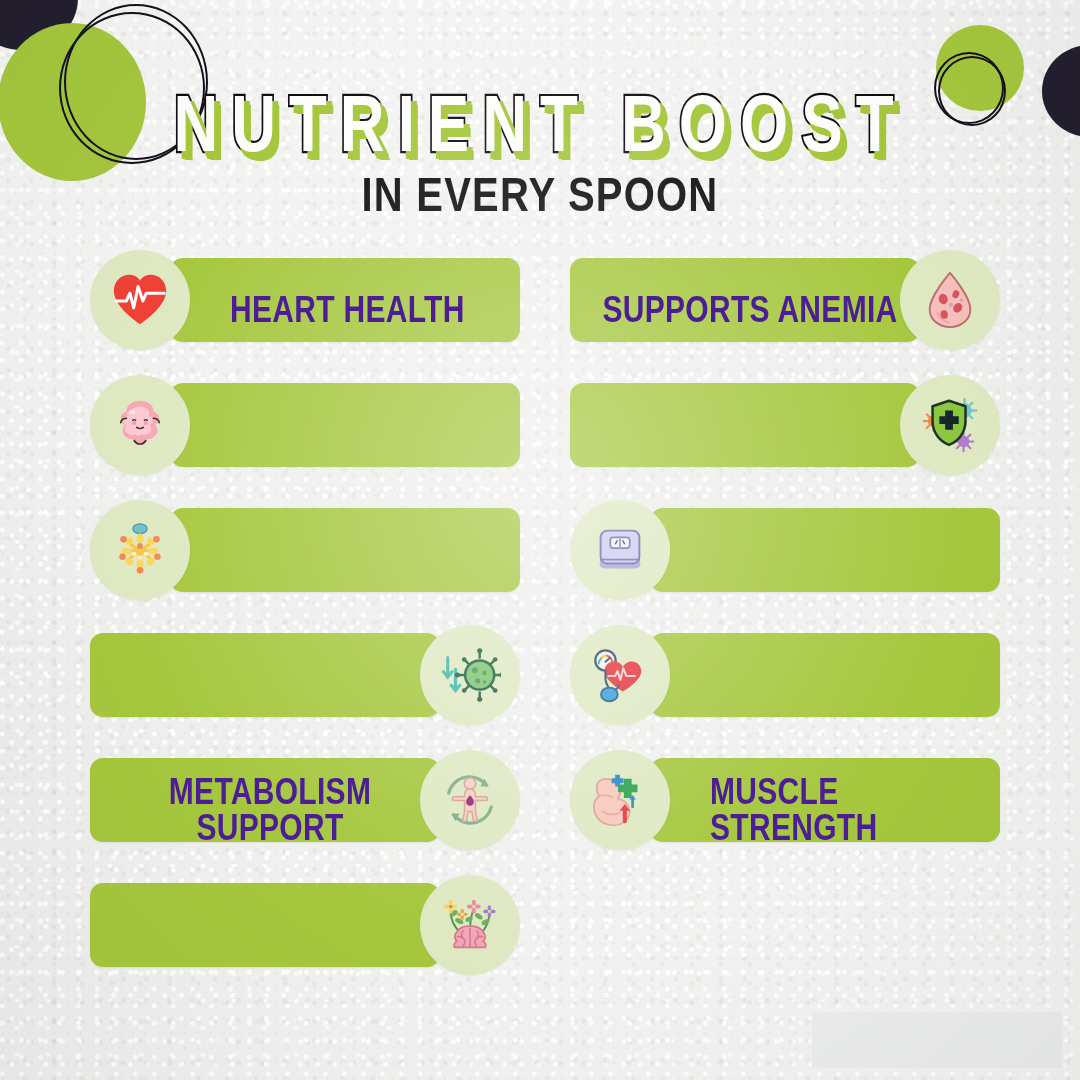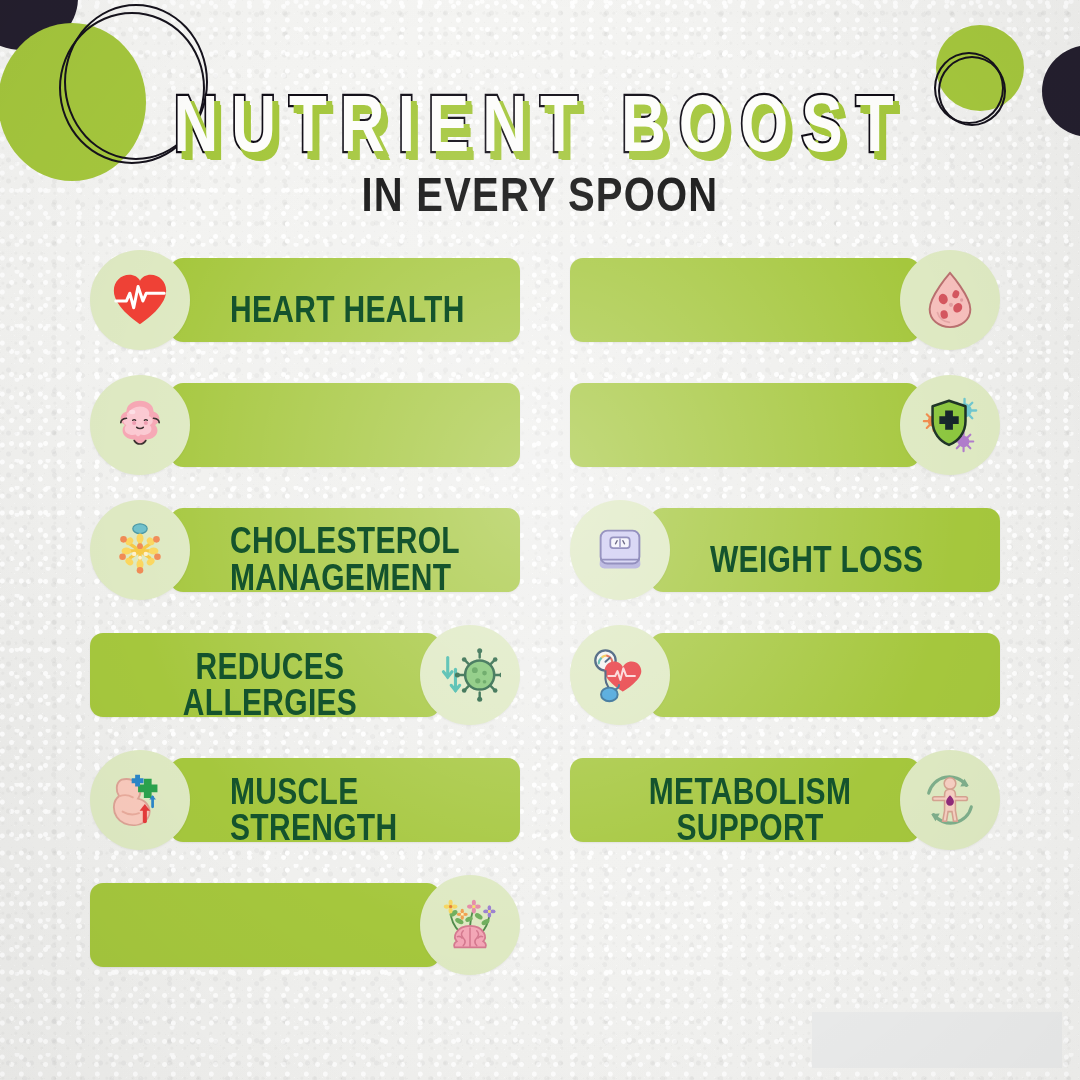--- a/index.html
+++ b/index.html
@@ -134,21 +134,21 @@
   .card.right .badge{right:0;}
   .badge svg{display:block;width:62px;height:62px;}
 
   .label{
     position:absolute;top:8px;height:104px;
     display:flex;flex-direction:column;justify-content:center;
     font-family:"Liberation Sans Narrow","Liberation Sans",sans-serif;
     font-weight:700;
     font-size:30px;line-height:1.0;
     letter-spacing:.3px;
-    color:#14532d;
+    color:#4c1d95;
     white-space:pre-line;
     z-index:2;
   }
   .label span{display:block;transform:scaleY(1.2);transform-origin:left center;}
   .card.left .label{left:140px;right:18px;align-items:flex-start;text-align:left;}
   .card.right .label{left:30px;right:100px;align-items:center;text-align:center;}
   .card.right .label span{transform-origin:center center;}
   .label.two span{line-height:1.22;}
 </style>
 </head>
@@ -193,20 +193,21 @@
       <ellipse cx="25" cy="31" rx="4.6" ry="5.4" fill="#d4565f" transform="rotate(-18 25 31)"></ellipse>
       <ellipse cx="38" cy="26" rx="3.4" ry="4.2" fill="#d4565f" transform="rotate(22 38 26)"></ellipse>
       <ellipse cx="40" cy="40" rx="4.4" ry="5.2" fill="#d4565f" transform="rotate(32 40 40)"></ellipse>
       <ellipse cx="26" cy="47" rx="3.8" ry="4.4" fill="#d4565f" transform="rotate(-10 26 47)"></ellipse>
       <circle cx="33" cy="37" r="2.1" fill="#e09ea0"></circle>
       <circle cx="44" cy="32" r="1.7" fill="#e09ea0"></circle>
       <path d="M19 45c1.6 5.5 6.4 9.4 12.4 10" fill="none" stroke="#e4a6a6" stroke-width="1.8" stroke-linecap="round"></path>
     </svg>
         </span>
       </div>
+      <div class="label"><span>SUPPORTS ANEMIA</span></div>
     </div>
     <div class="card left">
       <div class="bar"></div>
       <div class="badge">
         <span>
     <svg viewBox="0 0 64 64">
       <path d="M32 7c8 0 14 4.6 14 11 3.8 1.2 6 4 6 7.4 0 3-1.7 5.3-4.4 6.6 1.6 1.6 2.4 3.6 2.4 5.6 0 5.3-5 9-11.6 9.3C37 49.8 34.8 51 32 51s-5-1.2-6.4-4.1C19 46.6 14 42.9 14 37.6c0-2 .8-4 2.4-5.6C13.7 30.7 12 28.4 12 25.4c0-3.4 2.2-6.2 6-7.4C18 11.6 24 7 32 7z" fill="#f6a7b4"></path>
       <path d="M32 13c5.6 0 9.6 3 9.6 7.2 0 1-.2 1.8-.6 2.6 2.6.9 4.2 2.7 4.2 4.9 0 2-1.2 3.6-3.2 4.5 1.2 1.1 1.8 2.4 1.8 3.8 0 3.6-3.6 6.2-8.4 6.2-1 0-2-.1-2.9-.4-.8 1.2-1.6 1.8-2.5 1.8s-1.7-.6-2.5-1.8c-.9.3-1.9.4-2.9.4-4.8 0-8.4-2.6-8.4-6.2 0-1.4.6-2.7 1.8-3.8-2-.9-3.2-2.5-3.2-4.5 0-2.2 1.6-4 4.2-4.9-.4-.8-.6-1.6-.6-2.6C22.4 16 26.4 13 32 13z" fill="#fbc9d2"></path>
       <circle cx="26" cy="30" r="2.1" fill="#ef9bb0"></circle>
       <circle cx="38" cy="30" r="2.1" fill="#ef9bb0"></circle>
@@ -270,37 +271,35 @@
               <circle cx="32" cy="28" r="3"></circle>
       </g>
       <g fill="#fff2cc">
               <circle cx="26" cy="36" r="2.3"></circle>
               <circle cx="38" cy="36" r="2.3"></circle>
               <circle cx="32" cy="40" r="2"></circle>
             </g>
     </svg>
         </span>
       </div>
-      <div class="label two"><span>CHOLESTEROL</span><span>MANAGEMENT</span></div>
     </div>
     <div class="card left">
       <div class="bar"></div>
       <div class="badge">
         <span>
     <svg viewBox="0 0 64 64">
       <path d="M14 16h36l3 30c.3 3-1.8 5-5 5H16c-3.2 0-5.3-2-5-5l3-30z" fill="#a8a4d8"></path>
       <rect x="12" y="12" width="40" height="34" rx="7" fill="#cdcaf2" stroke="#6f6aa8" stroke-width="2"></rect>
       <rect x="22" y="19" width="20" height="11" rx="3" fill="#f3f2fb" stroke="#6f6aa8" stroke-width="1.8"></rect>
       <path d="M32 20v9" stroke="#6f6aa8" stroke-width="1.5"></path>
       <path d="M27.4 25.6l1.6-3.2M36.6 25.6l-1.6-3.2" stroke="#39365c" stroke-width="1.5" stroke-linecap="round"></path>
       <path d="M12 42h40" stroke="#6f6aa8" stroke-width="1.7"></path>
     </svg>
         </span>
       </div>
-      <div class="label"><span>WEIGHT LOSS</span></div>
     </div>
     <div class="card right">
       <div class="bar"></div>
       <div class="badge">
         <span>
     <svg viewBox="0 0 64 64">
       <g stroke="#3fb7a8" stroke-width="3.2" stroke-linecap="round" fill="none">
         <path d="M9 14v20"></path>
               <path d="M4.6 28.6L9 34l4.4-5.4"></path>
         <path d="M17 26v22"></path>
@@ -322,21 +321,20 @@
       <circle cx="42" cy="32" r="15" fill="#7dc470" stroke="#1f5e3c" stroke-width="2.6"></circle>
       <g fill="#4f9a4b">
               <circle cx="37" cy="27" r="3"></circle>
               <circle cx="47" cy="30" r="2.4"></circle>
               <circle cx="40" cy="38" r="2.7"></circle>
               <circle cx="47" cy="39" r="1.9"></circle>
             </g>
     </svg>
         </span>
       </div>
-      <div class="label"><span>REDUCES ALLERGIES</span></div>
     </div>
     <div class="card left">
       <div class="bar"></div>
       <div class="badge">
         <span>
     <svg viewBox="0 0 64 64">
       <circle cx="17" cy="17" r="10.5" fill="#f4f4f1" stroke="#2e4b6b" stroke-width="2.4"></circle>
       <g stroke-width="2.3" stroke-linecap="round" fill="none">
         <path d="M10 20a7.6 7.6 0 012.6-5.4" stroke="#46b0a4"></path>
         <path d="M13.8 13.4A7.6 7.6 0 0117.6 12" stroke="#f3c33f"></path>
@@ -344,57 +342,57 @@
       </g>
       <path d="M17 18.4l4.6-4.2" stroke="#2e4b6b" stroke-width="2" stroke-linecap="round"></path>
       <path d="M44 18c-4.6 0-7.6 2.6-9 5.8-1.4-3.2-4.4-5.8-9-5.8-5.6 0-10 4.3-10 10.2 0 9.8 19 21 19 21s19-11.2 19-21C54 22.3 49.6 18 44 18z" fill="#e7343a"></path>
       <path d="M20 33h7l2.4-5 3 9 3-12 3 8h9" fill="none" stroke="#fbd4d4" stroke-width="2.1" stroke-linecap="round" stroke-linejoin="round"></path>
       <path d="M17 27v9c0 6 5 9 5 15" fill="none" stroke="#2e4b6b" stroke-width="2.1"></path>
       <ellipse cx="21" cy="52" rx="8.6" ry="7" fill="#3b9fd8" stroke="#24648e" stroke-width="2"></ellipse>
       <path d="M27 47c2.6-1 4-2.6 4-4.6" fill="none" stroke="#24648e" stroke-width="2" stroke-linecap="round"></path>
     </svg>
         </span>
       </div>
+    </div>
+    <div class="card right">
+      <div class="bar"></div>
+      <div class="badge">
+        <span>
+    <svg viewBox="0 0 64 64">
+      <g fill="none" stroke="#7fae8b" stroke-width="3.2" stroke-linecap="round">
+        <path d="M49 17A22 22 0 0010 25"></path>
+        <path d="M15 47a22 22 0 0039-8"></path>
+      </g>
+      <path d="M47 10l4.4 7.6-8.8.4z" fill="#7fae8b"></path>
+      <path d="M17 54l-4.4-7.6 8.8-.4z" fill="#7fae8b"></path>
+      <circle cx="32" cy="15" r="6" fill="#f6cfc2" stroke="#d5a391" stroke-width="1.6"></circle>
+      <path d="M32 21c-3.4 0-5.6 2.2-5.6 5.4v2.2H16a2 2 0 000 4h10.4V43l-2 11h4l1.6-10h4l1.6 10h4l-2-11V32.6H48a2 2 0 000-4H37.6v-2.2c0-3.2-2.2-5.4-5.6-5.4z" fill="#f6cfc2" stroke="#d5a391" stroke-width="1.6"></path>
+      <path d="M32 27c2.6 2.6 4 4.6 4 6.6A4 4 0 0132 38a4 4 0 01-4-4.4c0-2 1.4-4 4-6.6z" fill="#8e2a7a"></path>
+    </svg>
+        </span>
+      </div>
+      <div class="label"><span>METABOLISM SUPPORT</span></div>
     </div>
     <div class="card left">
       <div class="bar"></div>
       <div class="badge">
         <span>
     <svg viewBox="0 0 64 64">
       <path d="M13 11c8-2 15 1 18 7 2.6 5.2 1 9.6-1 12.6 5 1 9 4 11 8.6 2.4 5.6.4 11.6-4.6 15.4-5.4 4-13.6 4.4-20.6 1.6C9.4 53.6 5 47 5 39.4c0-5 2-9 5.4-11.4-1.8-2.6-2.6-5.6-2.4-8.6C8.2 15.6 10 12.4 13 11z" fill="#f8c9bc" stroke="#dca395" stroke-width="1.9"></path>
       <path d="M11 28c4.4-1.6 9.4-1.2 13.6 1.2M14 44c5 3 11.4 3.6 17 1.6" fill="none" stroke="#e8ab9c" stroke-width="2" stroke-linecap="round"></path>
       <path d="M36 10h8v6h6v8h-6v6h-8v-6h-6v-8h6z" fill="#2aa24d"></path>
       <path d="M27 6h5v3.6h3.6v5H32V18h-5v-3.4h-3.6v-5H27z" fill="#2b86c8"></path>
       <path d="M45 29v10" stroke="#2b86c8" stroke-width="2.8" stroke-linecap="round"></path>
       <path d="M45 27l3.4 4.4h-6.8z" fill="#2b86c8"></path>
       <path d="M37 41v13" stroke="#e43b3b" stroke-width="4.2" stroke-linecap="round"></path>
       <path d="M37 36l5.4 7h-10.8z" fill="#e43b3b"></path>
     </svg>
         </span>
       </div>
       <div class="label"><span>MUSCLE STRENGTH</span></div>
-    </div>
-    <div class="card right">
-      <div class="bar"></div>
-      <div class="badge">
-        <span>
-    <svg viewBox="0 0 64 64">
-      <g fill="none" stroke="#7fae8b" stroke-width="3.2" stroke-linecap="round">
-        <path d="M49 17A22 22 0 0010 25"></path>
-        <path d="M15 47a22 22 0 0039-8"></path>
-      </g>
-      <path d="M47 10l4.4 7.6-8.8.4z" fill="#7fae8b"></path>
-      <path d="M17 54l-4.4-7.6 8.8-.4z" fill="#7fae8b"></path>
-      <circle cx="32" cy="15" r="6" fill="#f6cfc2" stroke="#d5a391" stroke-width="1.6"></circle>
-      <path d="M32 21c-3.4 0-5.6 2.2-5.6 5.4v2.2H16a2 2 0 000 4h10.4V43l-2 11h4l1.6-10h4l1.6 10h4l-2-11V32.6H48a2 2 0 000-4H37.6v-2.2c0-3.2-2.2-5.4-5.6-5.4z" fill="#f6cfc2" stroke="#d5a391" stroke-width="1.6"></path>
-      <path d="M32 27c2.6 2.6 4 4.6 4 6.6A4 4 0 0132 38a4 4 0 01-4-4.4c0-2 1.4-4 4-6.6z" fill="#8e2a7a"></path>
-    </svg>
-        </span>
-      </div>
-      <div class="label"><span>METABOLISM SUPPORT</span></div>
     </div>
     <div class="card right">
       <div class="bar"></div>
       <div class="badge">
         <span>
     <svg viewBox="0 0 64 64">
       <g stroke="#4f8a4a" stroke-width="1.9" fill="none" stroke-linecap="round">
         <path d="M22 40C16 34 12 26 12 18"></path>
               <path d="M32 38c0-8 1-16 4-23"></path>
               <path d="M43 41c5-5 8-12 9-19"></path>

